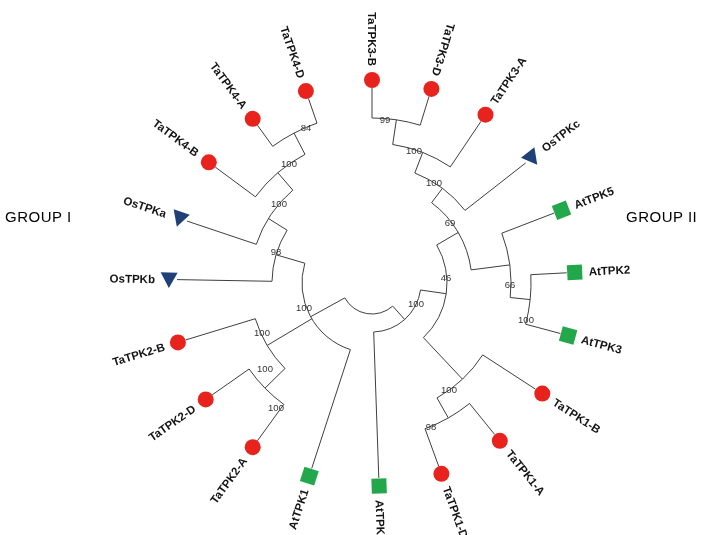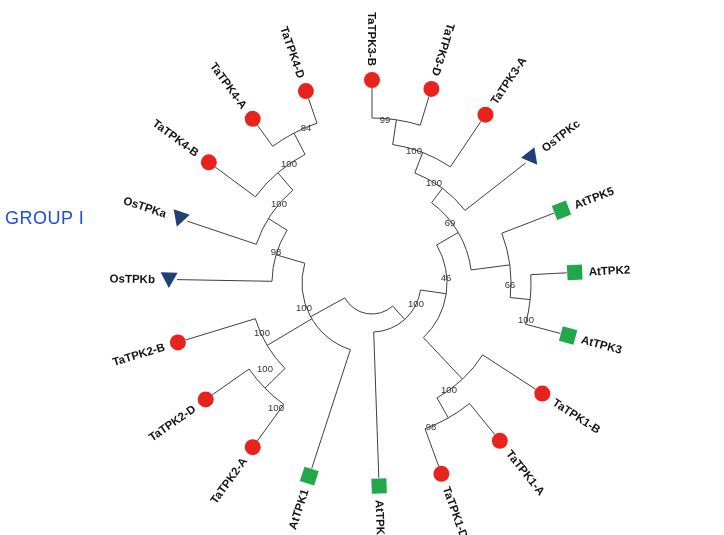--- a/index.html
+++ b/index.html
@@ -9,22 +9,22 @@
   }
   #stage {
     position: relative;
     width: 724px; height: 535px;
     background: #ffffff;
     overflow: hidden;
   }
   #tree-svg { position: absolute; left: 0; top: 0; }
   .group-label {
     position: absolute;
-    font-size: 18px;
-    color: #1d4ed8;
+    font-size: 15px;
+    color: #000000;
     letter-spacing: 0.5px;
     white-space: nowrap;
   }
 </style>
 </head>
 <body>
 
 <div id="stage">
   <svg id="tree-svg" width="724" height="535" viewBox="0 0 724 535" xmlns="http://www.w3.org/2000/svg">
       <path d="M 372.0 118.0 A 165 165 0 0 1 420.2 125.2" fill="none" stroke="#3f3f3f" stroke-width="1"></path>
@@ -135,13 +135,14 @@
       <polygon points="-8.5,-7 8.5,-7 0,8.5" fill="#1f4178" transform="translate(179.5 218.6) rotate(378.5)"></polygon>
       <text text-anchor="end" dominant-baseline="central" font-size="11.5px" font-weight="bold" fill="#141414" font-family="&quot;Liberation Sans&quot;, sans-serif" transform="translate(166.2 214.1) rotate(378.5)">OsTPKa</text>
       <circle cx="208.8" cy="162.3" r="8" fill="#e8231d"></circle>
       <text text-anchor="end" dominant-baseline="central" font-size="11.5px" font-weight="bold" fill="#141414" font-family="&quot;Liberation Sans&quot;, sans-serif" transform="translate(197.6 153.9) rotate(396.5)">TaTPK4-B</text>
       <circle cx="252.7" cy="118.8" r="8" fill="#e8231d"></circle>
       <text text-anchor="end" dominant-baseline="central" font-size="11.5px" font-weight="bold" fill="#141414" font-family="&quot;Liberation Sans&quot;, sans-serif" transform="translate(244.5 107.4) rotate(414.0)">TaTPK4-A</text>
       <circle cx="305.9" cy="91.1" r="8" fill="#e8231d"></circle>
       <text text-anchor="end" dominant-baseline="central" font-size="11.5px" font-weight="bold" fill="#141414" font-family="&quot;Liberation Sans&quot;, sans-serif" transform="translate(301.4 77.8) rotate(431.0)">TaTPK4-D</text>
     </svg>
   <div class="group-label" id="group-left" style="left: 5px; top: 208px;">GROUP I</div>
+  <div class="group-label" id="group-right" style="left: 626px; top: 208px;">GROUP II</div>
 </div>
 
 </body></html>

